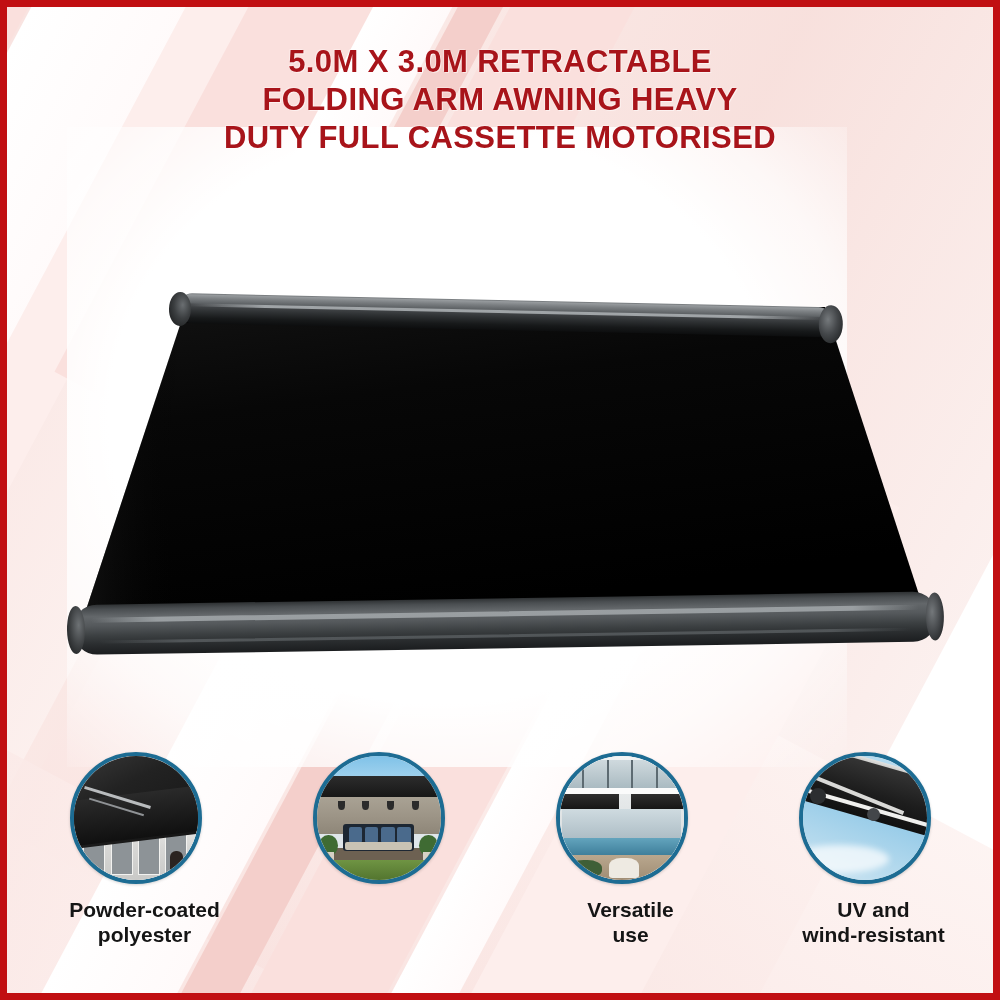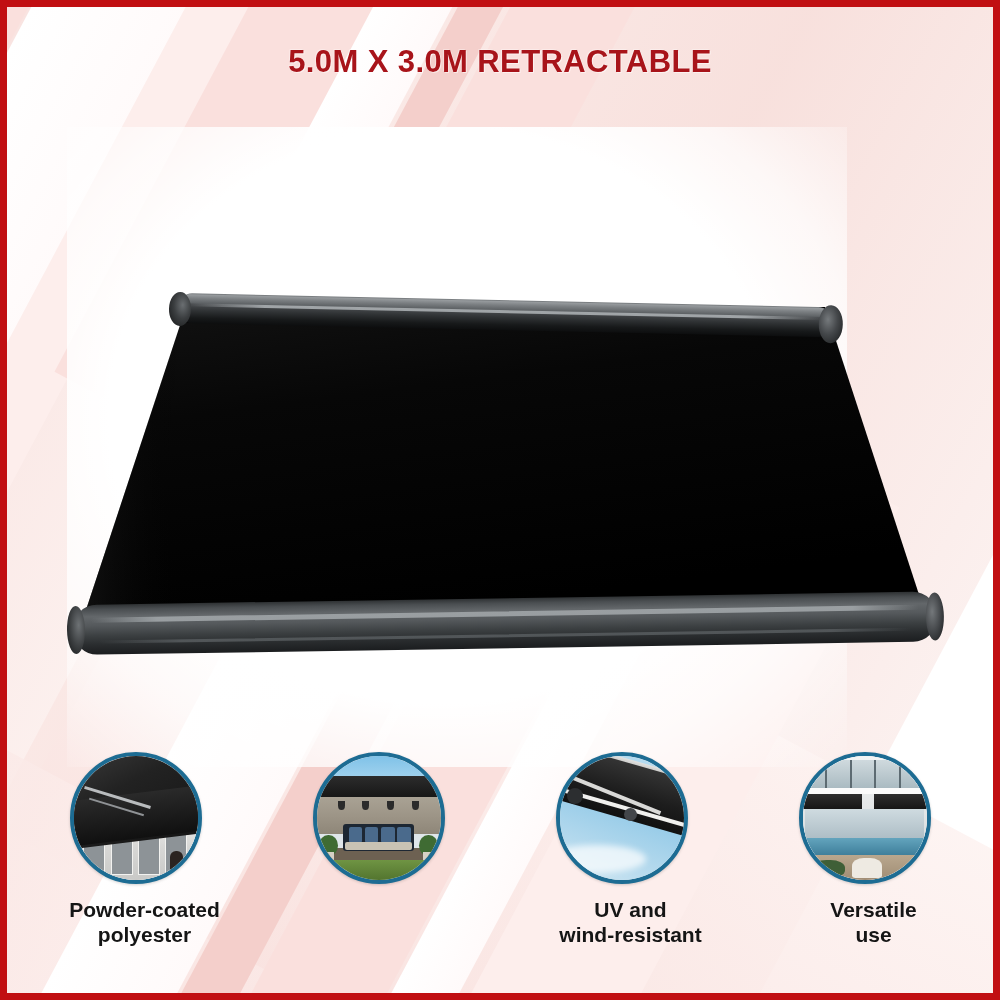--- a/index.html
+++ b/index.html
@@ -201,20 +201,22 @@
     <div class="stripe s-pink" style="left:470px;top:430px;width:52px;height:1100px;"></div>
     <div class="stripe s-pink-l" style="left:540px;top:430px;width:120px;height:1100px;"></div>
     <div class="stripe s-white" style="left:680px;top:430px;width:60px;height:1100px;"></div>
     <div class="stripe s-pink-xl" style="left:760px;top:430px;width:150px;height:1100px;"></div>
 
     <div class="whitewash"></div>
   </div>
 
   <div class="title">
     <div>5.0M X 3.0M RETRACTABLE</div>
+    <div>FOLDING ARM AWNING HEAVY</div>
+    <div>DUTY FULL CASSETTE MOTORISED</div>
   </div>
 
   <div class="product">
 
     <svg class="fabric" viewBox="0 0 1000 1000">
       <defs>
         <linearGradient id="fg" x1="0" y1="0" x2="0.35" y2="1">
           <stop offset="0%" stop-color="#121212"></stop>
           <stop offset="35%" stop-color="#070707"></stop>
           <stop offset="100%" stop-color="#000000"></stop>
@@ -291,39 +293,20 @@
           <div class="cush" style="left:39%"></div>
           <div class="cush" style="left:52%"></div>
           <div class="cush" style="left:65%"></div>
           <div class="seat"></div>
         </div>
       </div>
     </div>
 
     <div class="feat">
       <div class="circ">
-        <div class="sc sc3">
-          <div class="sky"></div>
-            <div class="cloud"></div>
-          <div class="bar"></div>
-            <div class="fab"></div>
-          <div class="edge"></div>
-            <div class="arm"></div>
-          <div class="joint"></div>
-            <div class="knob"></div>
-        </div>
-      </div>
-      <div class="cap">
-        <div>UV and</div>
-        <div>wind-resistant</div>
-      </div>
-    </div>
-
-    <div class="feat">
-      <div class="circ">
         <div class="sc sc4">
           <div class="sky"></div>
             <div class="house"></div>
             <div class="balc"></div>
           <div class="mul" style="left:18%"></div>
           <div class="mul" style="left:38%"></div>
           <div class="mul" style="left:58%"></div>
           <div class="mul" style="left:78%"></div>
           <div class="slab"></div>
           <div class="aw"></div>
@@ -334,14 +317,33 @@
           <div class="plant"></div>
             <div class="chair"></div>
         </div>
       </div>
       <div class="cap">
         <div>Versatile</div>
         <div>use</div>
       </div>
     </div>
 
+    <div class="feat">
+      <div class="circ">
+        <div class="sc sc3">
+          <div class="sky"></div>
+            <div class="cloud"></div>
+          <div class="bar"></div>
+            <div class="fab"></div>
+          <div class="edge"></div>
+            <div class="arm"></div>
+          <div class="joint"></div>
+            <div class="knob"></div>
+        </div>
+      </div>
+      <div class="cap">
+        <div>UV and</div>
+        <div>wind-resistant</div>
+      </div>
+    </div>
+
   </div>
 </div>
 
 </body></html>

